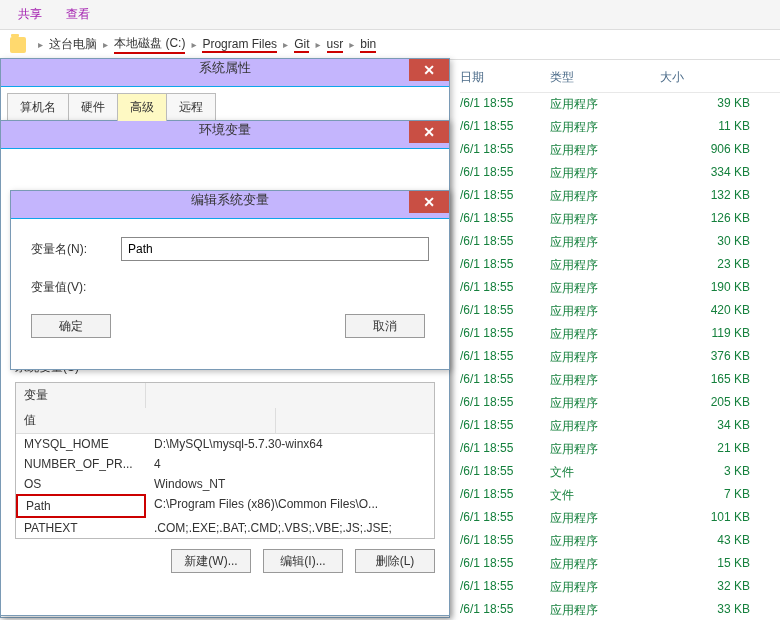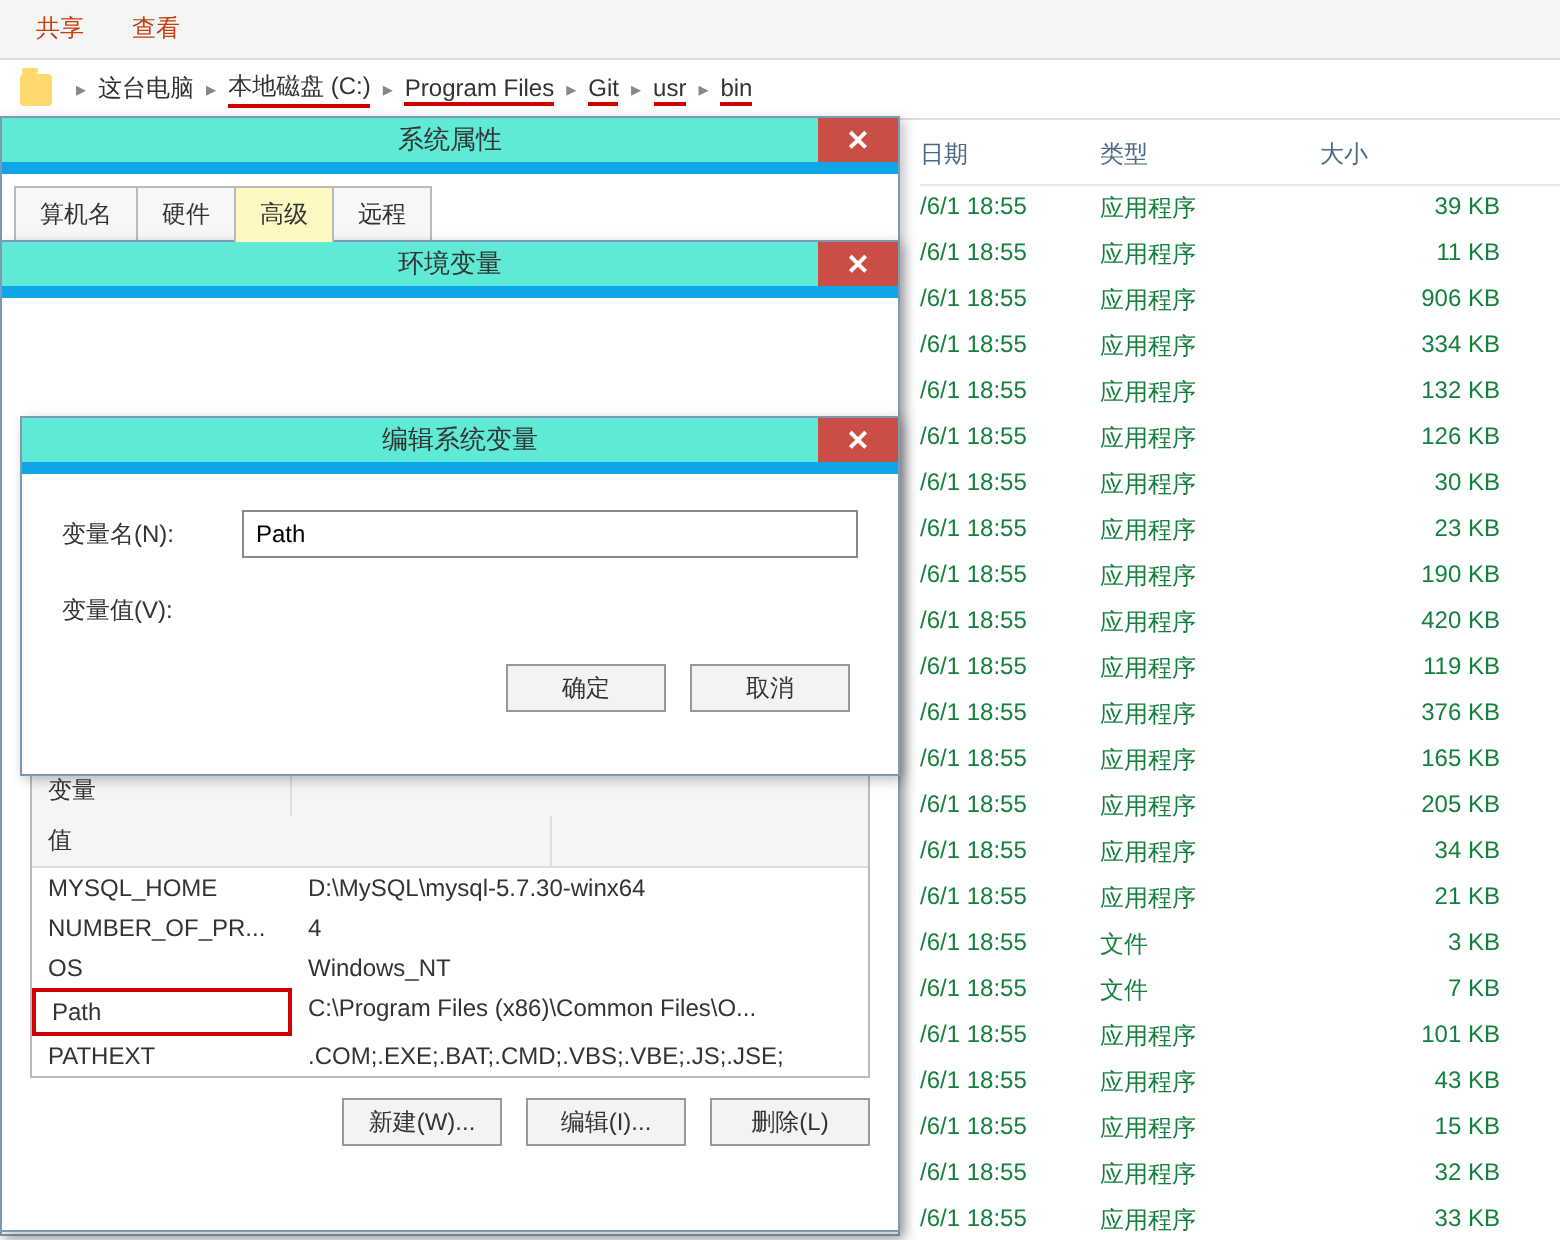--- a/index.html
+++ b/index.html
@@ -1,37 +1,37 @@
 <!DOCTYPE html>
 <html><head>
 <meta charset="utf-8">
 <style>
 * { box-sizing: border-box; margin: 0; padding: 0; font-family: "Microsoft YaHei", "SimSun", sans-serif; }
 body { width: 780px; height: 620px; background: #fff; font-size: 12px; overflow: hidden; position: relative; color: #333; }
 
-.top-toolbar { height: 30px; background: #f5f5f5; border-bottom: 1px solid #ddd; padding: 6px 18px; display: flex; gap: 24px; color: #c2410c; }
+.top-toolbar { height: 30px; background: #f5f5f5; border-bottom: 1px solid #ddd; padding: 6px 18px; display: flex; gap: 24px; color: #a21caf; }
 .breadcrumb { height: 30px; padding: 6px 10px; display: flex; align-items: center; gap: 2px; border-bottom: 1px solid #ddd; }
 .breadcrumb .folder-icon { width: 16px; height: 16px; background: #ffd96e; border-radius: 2px; position: relative; margin-right: 6px; }
 .breadcrumb .folder-icon::before { content:""; position:absolute; top:-3px; left:1px; width:8px; height:3px; background:#ffd96e; border-radius:1px; }
 .breadcrumb .sep { color: #888; padding: 0 4px; font-size: 10px; }
 .breadcrumb .crumb { color: #333; }
 .breadcrumb .underline-red { border-bottom: 2px solid #c00; }
 
 .file-list { position: absolute; top: 65px; right: 0; width: 320px; }
 .file-list .header { display: flex; padding: 4px 0 6px 0; color: #4a6a88; font-size: 12px; border-bottom: 1px solid #e8e8e8; }
 .file-list .header .col-date { width: 90px; }
 .file-list .header .col-type { width: 110px; }
 .file-list .header .col-size { width: 110px; }
 .file-list .row { display: flex; padding: 3px 0; font-size: 12px; color: #15803d; }
 .file-list .row .c1 { width: 90px; }
 .file-list .row .c2 { width: 110px; }
 .file-list .row .c3 { width: 110px; text-align: right; padding-right: 20px; }
 
 .dialog { position: absolute; background: #fff; border: 1px solid #7a9ab5; box-shadow: 2px 2px 6px rgba(0,0,0,.25); }
-.titlebar { height: 28px; background: #5eead4; display: flex; align-items: center; justify-content: center; position: relative; border-bottom: 6px solid #0ea5e9; font-size: 13px; }
+.titlebar { height: 28px; background: #c4b5fd; display: flex; justify-content: center; position: relative; border-bottom: 1px solid #0ea5e9; font-size: 13px; }
 .titlebar .close { position: absolute; right: 0; top: 0; width: 40px; height: 22px; background: #c94f44; color: #fff; display: flex; align-items: center; justify-content: center; font-weight: bold; font-size: 14px; }
 
 .sysprops { top: 58px; left: 0; width: 450px; height: 560px; }
 .tabs { display: flex; padding: 6px 6px 0 6px; background: #fff; }
 .tab { padding: 5px 12px; border: 1px solid #bbb; border-bottom: none; margin-right: -1px; background: #f7f7f7; font-size: 12px; }
 .tab.active { background: #fef9c3; position: relative; z-index: 2; }
 .tab-content { border-top: 1px solid #bbb; margin: 0 6px; height: 20px; }
 
 .envvars { top: 120px; left: 0; width: 450px; height: 496px; }
 .envvars .body { padding: 10px 14px; }
@@ -40,26 +40,26 @@
 .vartable .thead { display: flex; background: #f5f5f5; border-bottom: 1px solid #ddd; flex-direction: column; }
 .vartable .thead div { padding: 4px 8px; font-size: 12px; border-right: 1px solid #ddd; }
 .vartable .trow { display: flex; font-size: 12px; }
 .vartable .trow div { padding: 3px 8px; white-space: nowrap; overflow: hidden; text-overflow: ellipsis; }
 .vartable .c-name { width: 130px; }
 .vartable .c-val { width: 260px; }
 .vartable .trow.selected .c-name { border: 2px solid #c00; }
 .btnrow { display: flex; justify-content: flex-end; gap: 12px; margin-top: 10px; }
 .btn { min-width: 80px; height: 24px; border: 1px solid #999; background: #f3f3f3; font-size: 12px; display: flex; align-items: center; justify-content: center; }
 
-.editvar { top: 208px; left: 10px; width: 440px; height: 180px; z-index: 5; }
+.editvar { top: 190px; left: 10px; width: 440px; height: 180px; z-index: 5; }
 .editvar .body { padding: 18px 20px; }
 .field { display: flex; align-items: center; margin-bottom: 18px; }
 .field label { width: 90px; font-size: 12px; }
 .field input { flex: 1; height: 24px; border: 1px solid #888; padding: 2px 6px; font-size: 12px; }
-.editvar .btnrow { margin-top: 6px; padding-right: 4px; }
+.editvar .btnrow { margin-top: 6px; padding-right: 4px; justify-content: space-between; }
 .editvar input.red-underline { border-bottom: 2px solid #c00; }
 </style>
 </head>
 <body>
 
 <div class="top-toolbar">
   <span>共享</span>
   <span>查看</span>
 </div>
 

